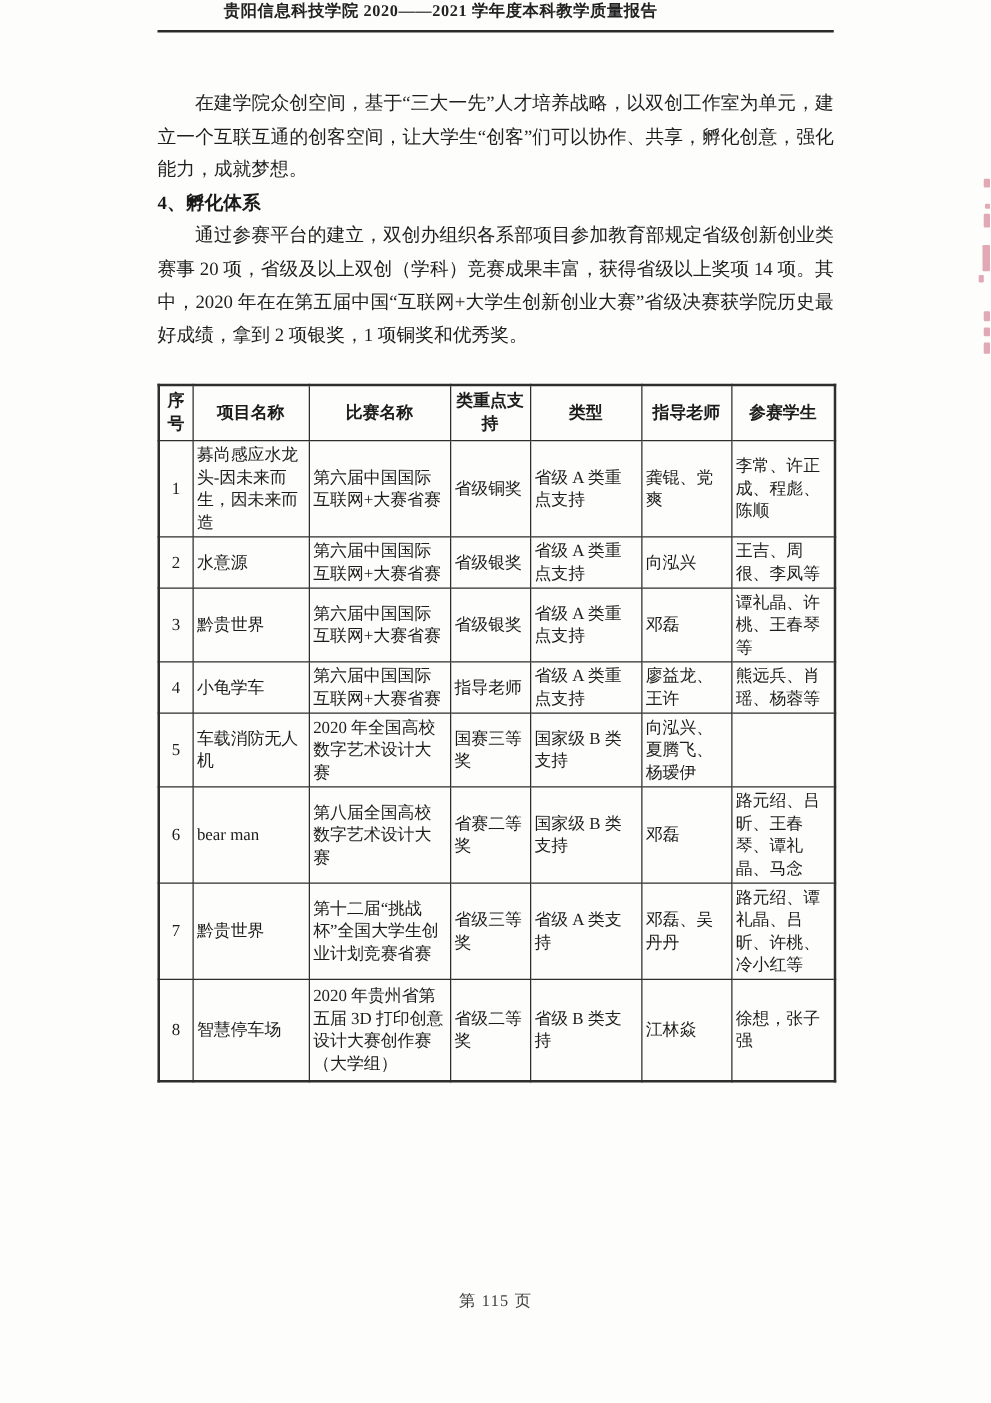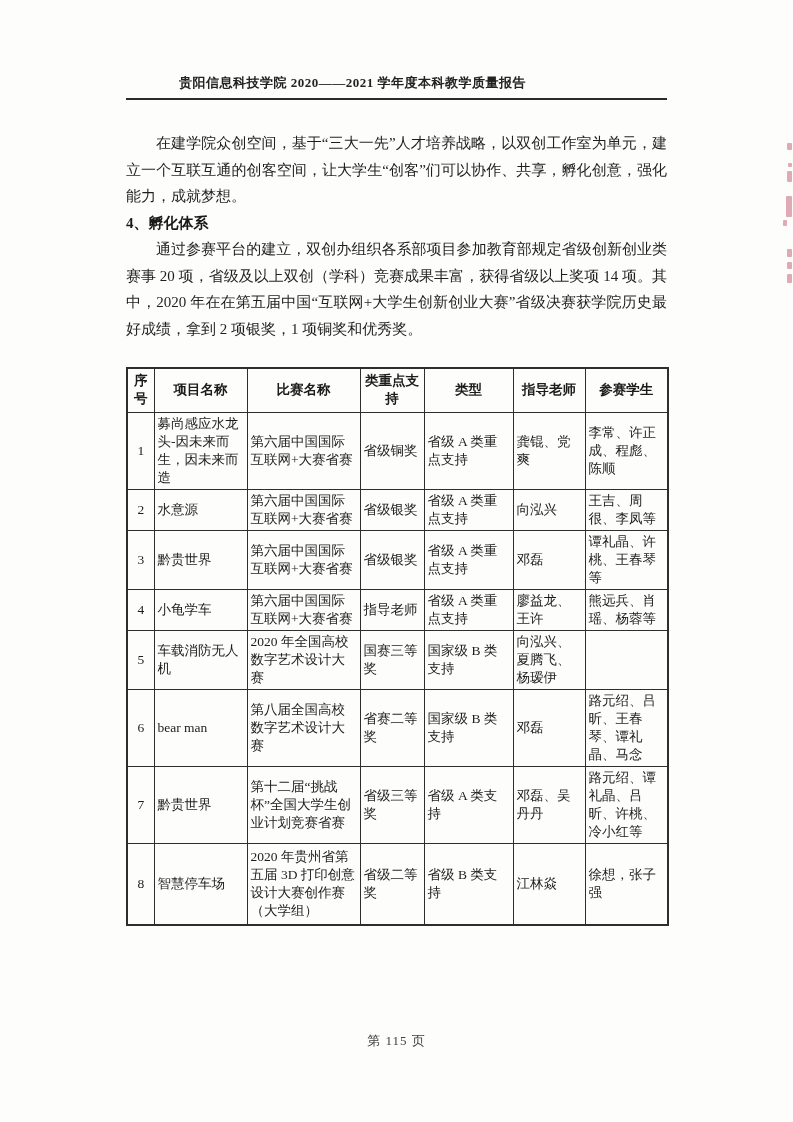--- a/index.html
+++ b/index.html
@@ -7,38 +7,37 @@
   body {
     width: 793px; height: 1122px;
     font-family: "Liberation Serif", "DejaVu Serif", serif;
     color: #1c1c1c;
     position: relative;
     overflow: hidden;
   }
   .page {
     width: 793px; height: 1122px;
     background: #fdfdfc;
-    padding-top: 74px;
     position: relative;
   }
   .content { width: 541px; margin: 0 auto; }
 
   
   .running-header { text-align: center; }
   .rh-title {
     font-size: 13px; font-weight: bold;
     letter-spacing: 0.5px;
     padding-right: 88px; 
     line-height: 17px;
     color: #222;
   }
   .rh-rule { border: 0; border-top: 2px solid #2b2b2b; margin-top: 7px; }
 
   
-  .bodytext { margin-top: 30px; }
+  .bodytext { margin-top: 44px; }
   .para {
     font-size: 15px; line-height: 26.5px;
     text-align: justify; text-indent: 2em;
     color: #1e1e1e;
   }
   .section-heading {
     font-family: Liberation Serif, serif;
     font-size: 15px; font-weight: bold;
     line-height: 26.5px; color: #1a1a1a;
   }

